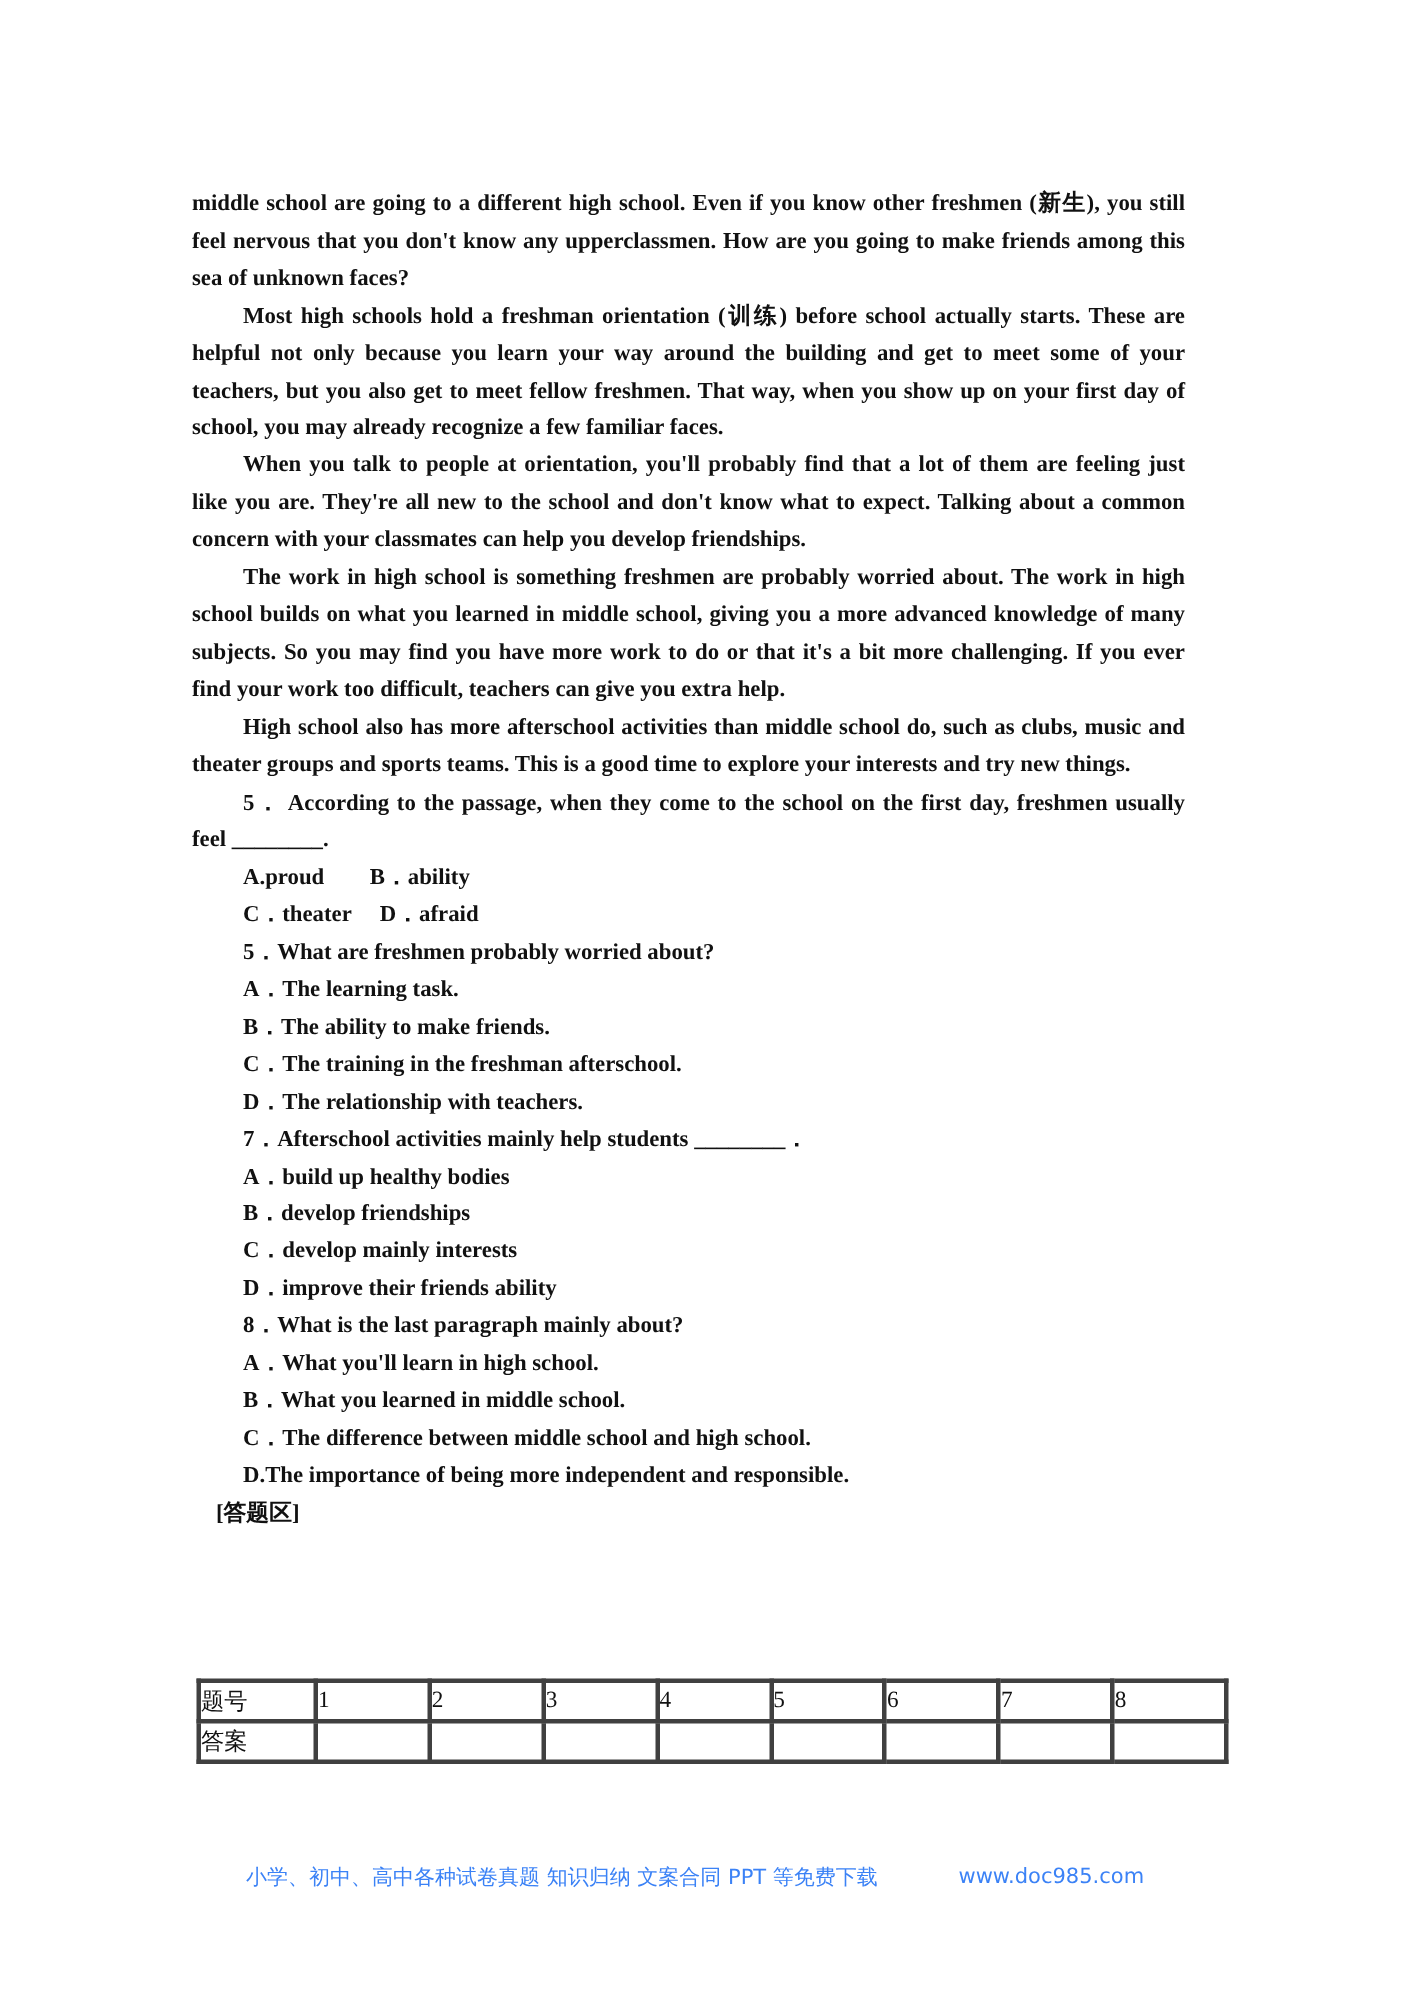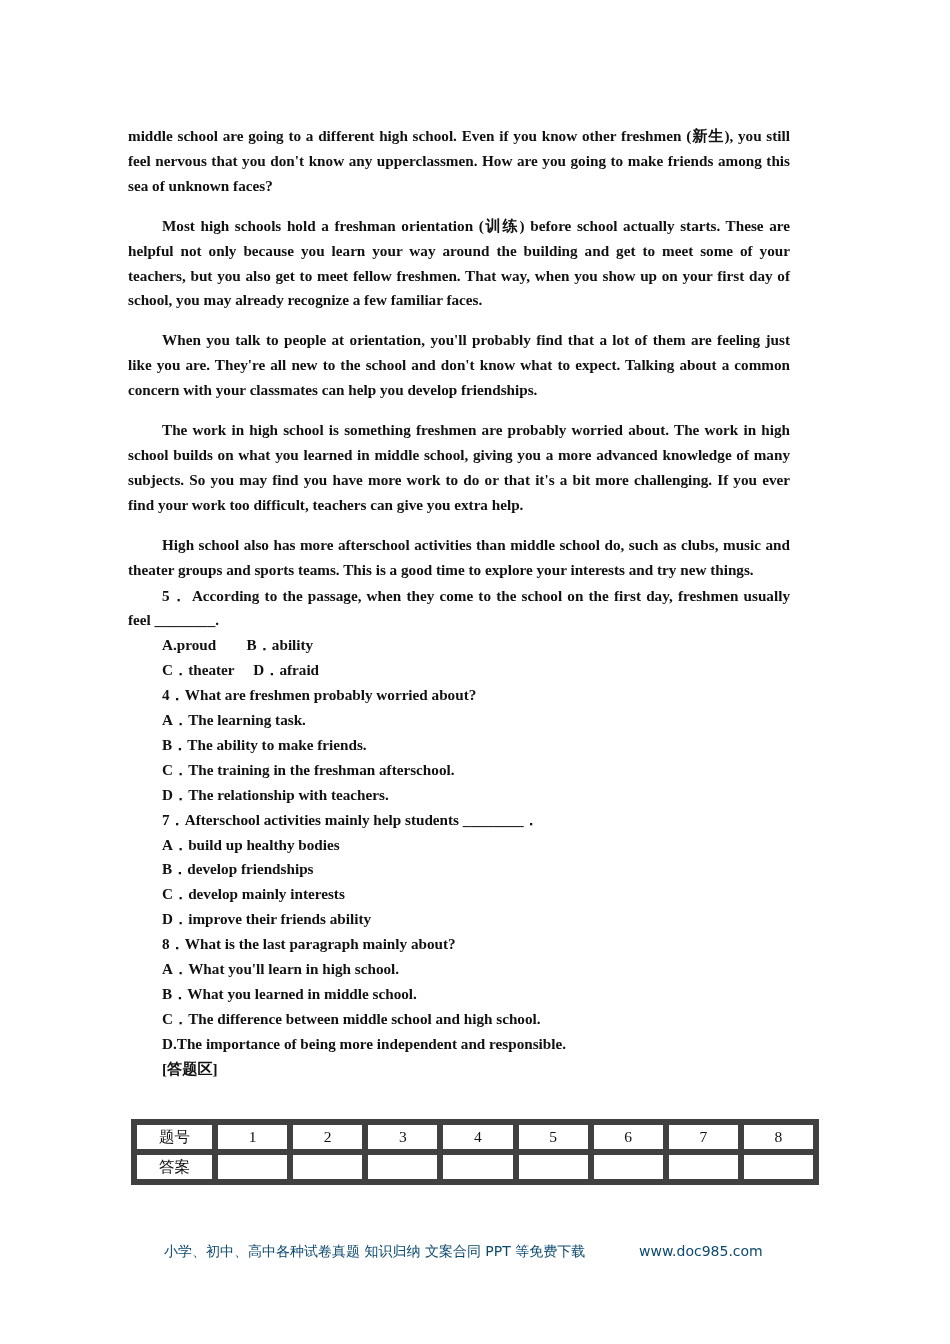--- a/index.html
+++ b/index.html
@@ -1,46 +1,46 @@
 <!DOCTYPE html>
 <html><head>
 <meta charset="utf-8">
 <style>
   html, body { margin: 0; padding: 0; background: #ffffff; }
   body { width: 950px; height: 1344px; position: relative; overflow: hidden;
          font-family: "Liberation Serif", "DejaVu Serif", serif; color: #111; }
   .content { position: absolute; left: 128px; top: 124px; width: 662px;
              font-size: 15.2px; line-height: 24.9px; font-weight: bold; }
   .p { text-align: justify; margin: 0; }
-  .indent { text-indent: 34px; margin-top: 15px; }
+  .indent { text-indent: 34px; }
   .line { margin: 0 0 0 34px; white-space: pre; }
-  .answer-label { margin: 0 0 0 34px; }
+  .answer-label { margin: 0 0 0 16px; }
   table.answers { position: absolute; left: 131px; top: 1119px; width: 688px;
                   border-collapse: collapse; font-size: 15.5px; }
-  table.answers td { border: 6px solid #404040; height: 24px; text-align: center; padding: 0; }
+  table.answers td { border: 3px solid #404040; height: 24px; text-align: left; padding: 0; }
   table.answers td.head { width: 75px; }
   .footer { position: absolute; left: 164px; top: 1243px; width: 640px;
-            font-family: "DejaVu Sans", "Liberation Sans", sans-serif; font-size: 14px; color: #0c4a6e; }
+            font-family: "DejaVu Sans", "Liberation Sans", sans-serif; font-size: 14px; color: #3b82f6; }
   .footer .url { position: absolute; left: 475px; top: 0; }
 </style>
 </head>
 <body>
 
 <div class="content">
   <p class="p">middle school are going to a different high school. Even if you know other freshmen (新生), you still feel nervous that you don't know any upperclassmen. How are you going to make friends among this sea of unknown faces?</p>
   <p class="p indent">Most high schools hold a freshman orientation (训练) before school actually starts. These are helpful not only because you learn your way around the building and get to meet some of your teachers, but you also get to meet fellow freshmen. That way, when you show up on your first day of school, you may already recognize a few familiar faces.</p>
   <p class="p indent">When you talk to people at orientation, you'll probably find that a lot of them are feeling just like you are. They're all new to the school and don't know what to expect. Talking about a common concern with your classmates can help you develop friendships.</p>
   <p class="p indent">The work in high school is something freshmen are probably worried about. The work in high school builds on what you learned in middle school, giving you a more advanced knowledge of many subjects. So you may find you have more work to do or that it's a bit more challenging. If you ever find your work too difficult, teachers can give you extra help.</p>
   <p class="p indent">High school also has more afterschool activities than middle school do, such as clubs, music and theater groups and sports teams. This is a good time to explore your interests and try new things.</p>
 
   <p class="p indent" style="margin-top:1px">5． According to the passage, when they come to the school on the first day, freshmen usually feel ________.</p>
   <p class="line">A.proud        B．ability</p>
   <p class="line">C．theater     D．afraid</p>
 
-  <p class="line">4．What are freshmen probably worried about?</p>
+  <p class="line">5．What are freshmen probably worried about?</p>
   <p class="line">A．The learning task.</p>
   <p class="line">B．The ability to make friends.</p>
   <p class="line">C．The training in the freshman afterschool.</p>
   <p class="line">D．The relationship with teachers.</p>
 
   <p class="line">7．Afterschool activities mainly help students ________．</p>
   <p class="line">A．build up healthy bodies</p>
   <p class="line">B．develop friendships</p>
   <p class="line">C．develop mainly interests</p>
   <p class="line">D．improve their friends ability</p>

